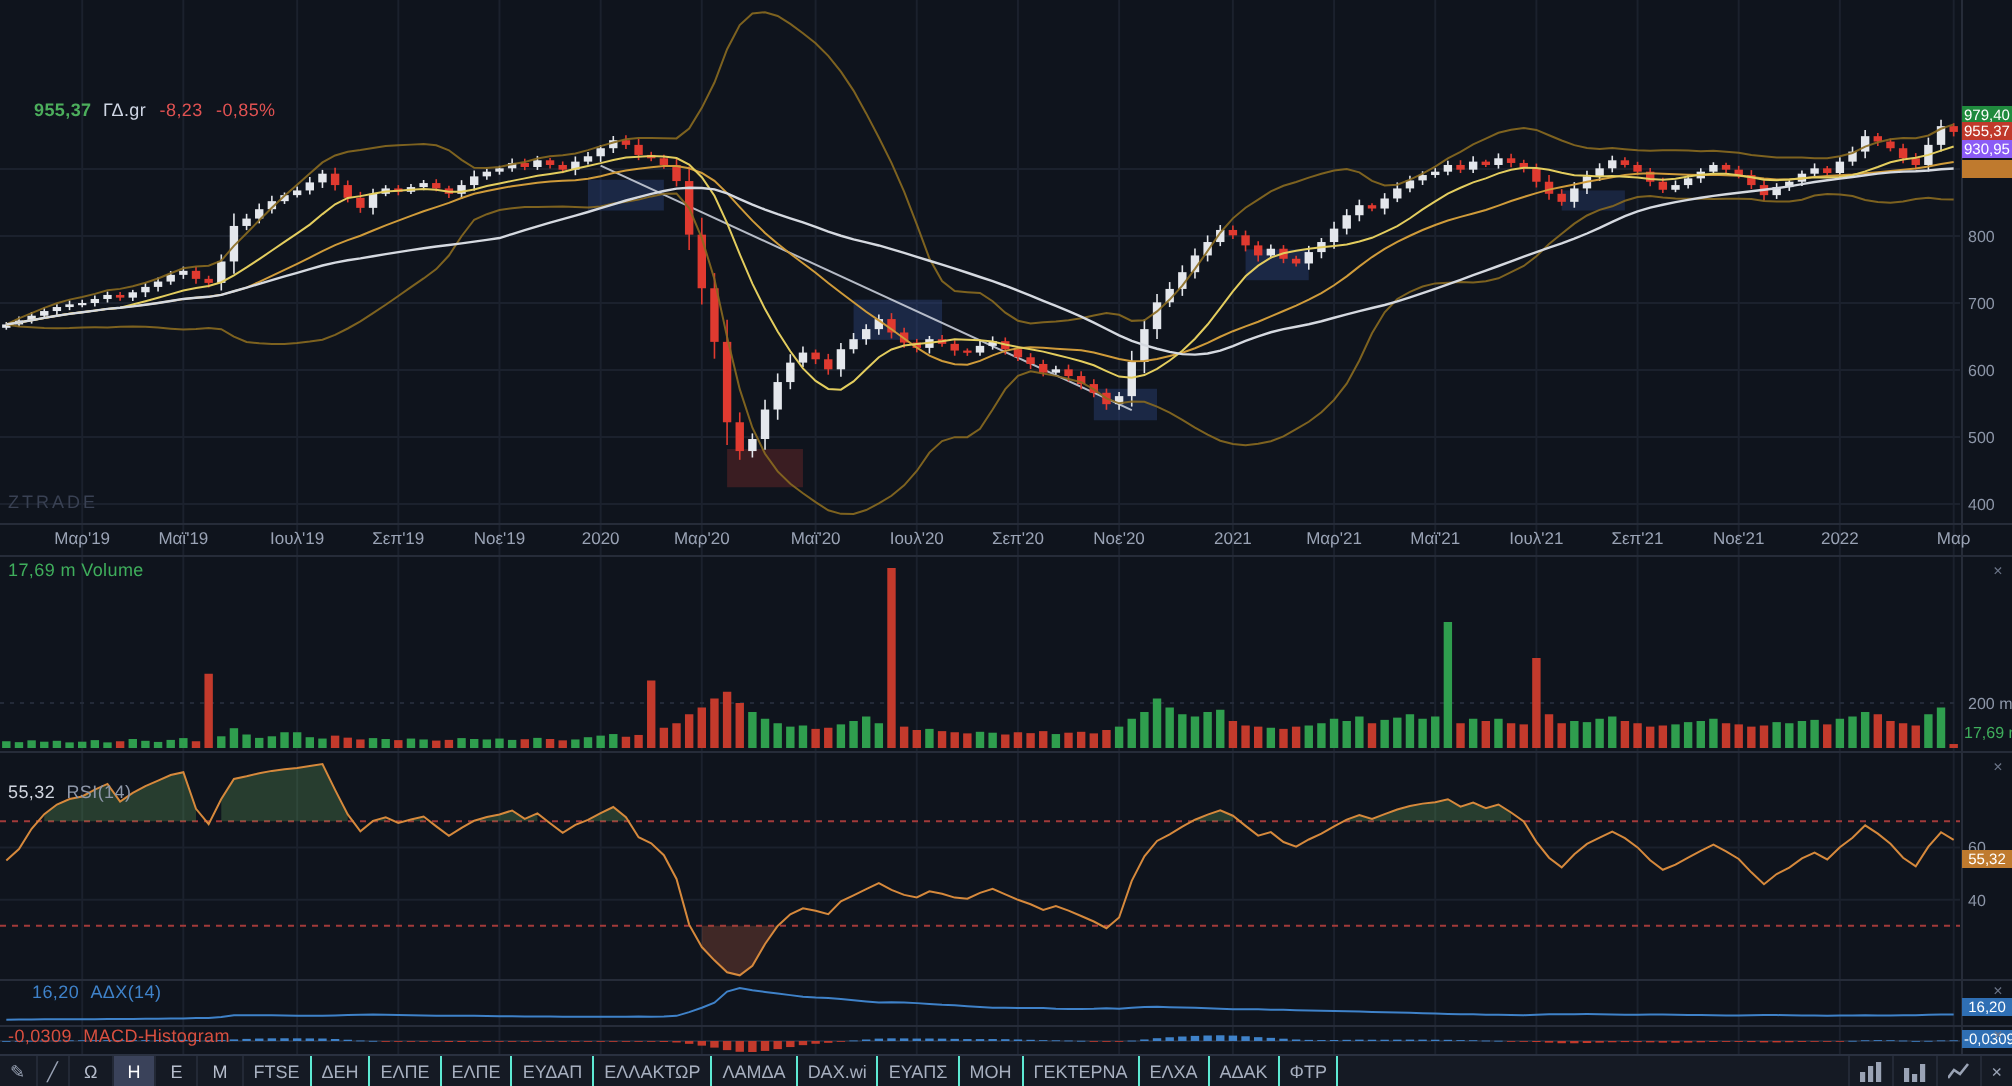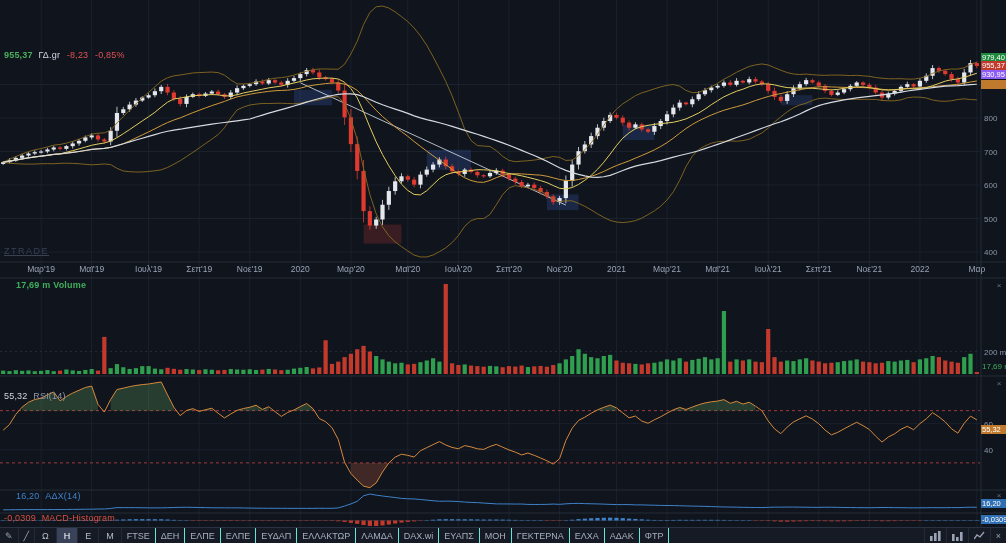--- a/index.html
+++ b/index.html
@@ -1,34 +1,34 @@
 <!DOCTYPE html>
 <html><head>
 <meta charset="utf-8">
 <style>
   html,body{margin:0;padding:0;background:#05070b;}
   .app{position:relative;width:1006px;height:543px;background:#0f141d;overflow:hidden;
        font-family:"Liberation Sans",sans-serif;-webkit-font-smoothing:antialiased;}
   #chart-svg{position:absolute;left:0;top:0;font-family:"Liberation Sans",sans-serif;}
   .legend{position:absolute;font-size:9px;z-index:5;white-space:nowrap;letter-spacing:.2px;}
-  .legend-main{left:4px;top:50px;}
+  .legend-main{left:17px;top:50px;}
   .lg-price{color:#4cae5c;font-weight:bold;}
   .lg-sym{color:#cfd6e4;margin-left:3px;}
   .lg-chg{color:#e05252;margin-left:4px;}
-  .legend-vol{left:16px;top:280px;color:#3fae5c;font-weight:bold;}
+  .legend-vol{left:4px;top:280px;color:#3fae5c;}
   .legend-rsi{left:4px;top:391px;}
   .legend-rsi .val{color:#d0d5df;} .legend-rsi .nm{color:#8d96a8;margin-left:3px;}
   .legend-adx{left:16px;top:491px;color:#3f82c9;}
   .legend-adx .nm{margin-left:3px;}
   .legend-macd{left:4px;top:513px;color:#d94f3f;}
   .legend-macd .nm{margin-left:3px;}
   .watermark{position:absolute;left:4px;top:246px;font-size:9px;color:#394153;
-             letter-spacing:1.5px;z-index:4;text-decoration:underline;}
+             letter-spacing:1.5px;z-index:4;}
   .axis-tag{position:absolute;left:981px;min-width:23px;height:9px;line-height:9px;
-            font-size:7.5px;color:#fff;padding:0 1px;z-index:6;white-space:nowrap;}
+            font-size:7.5px;color:#fff;padding:0 1px;z-index:6;white-space:nowrap;text-align:center;}
   .tag-vol{color:#3fae5c;top:362px;font-size:8px;}
   .tag-rsi{background:#bf7a2e;}
   .tag-adx{background:#2f6fb4;top:499px;}
   .tag-macd{background:#2f6fb4;top:515px;}
   .pane-close{position:absolute;left:995px;width:8px;height:8px;line-height:8px;
               font-size:8px;color:#6b7487;z-index:7;cursor:pointer;text-align:center;}
   .pc-vol{top:282px;} .pc-rsi{top:380px;} .pc-adx{top:492px;} .pc-macd{top:514px;}
   .toolbar{position:absolute;left:0;top:527px;width:1006px;height:16px;background:#151a24;
            border-top:1px solid #2a3140;display:flex;align-items:stretch;z-index:8;
            font-size:9px;color:#aeb6c6;box-sizing:border-box;}

